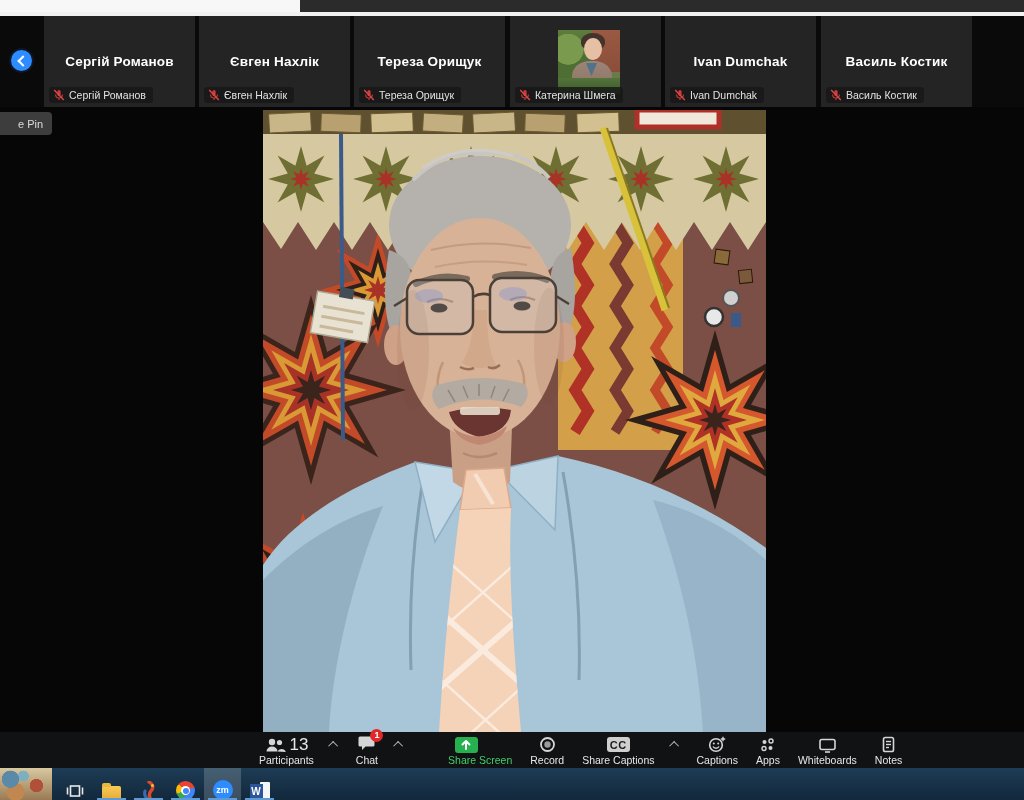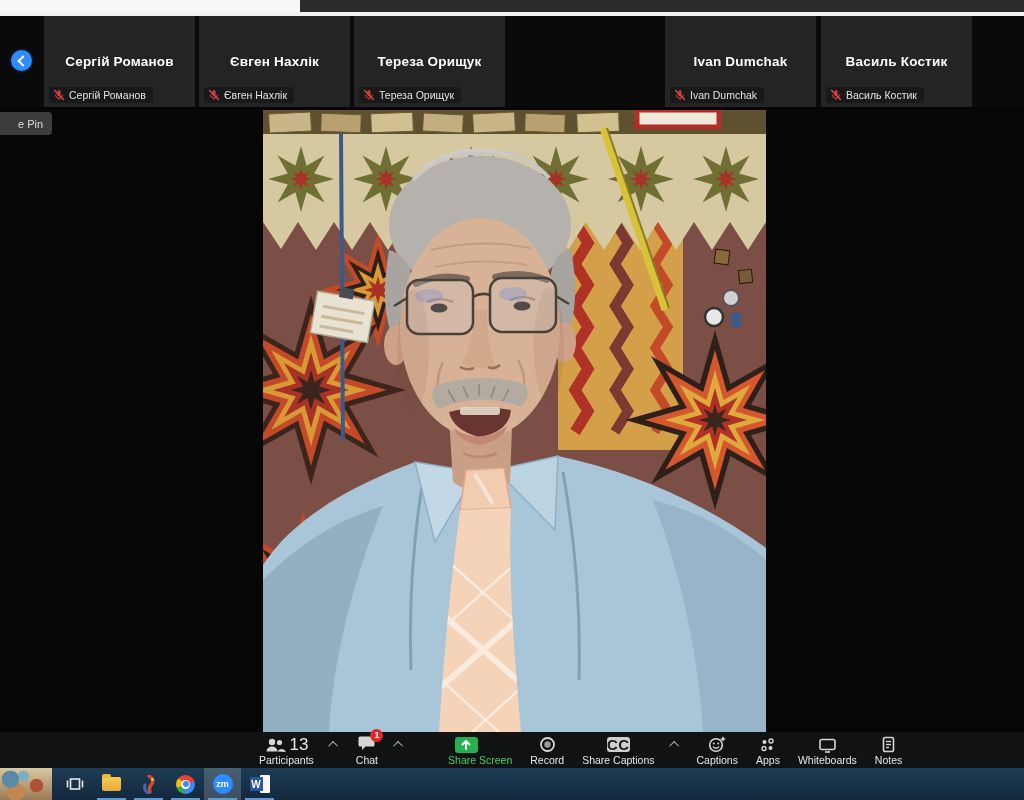--- a/index.html
+++ b/index.html
@@ -68,38 +68,38 @@
   .tb-label.green { color:#3fd06a;margin-left:28px; }
   .tb-count { color:#e6e6e6; font-size:17px; }
   .tb-chev { width:20px; display:flex; align-items:center; justify-content:center;
     margin:0 2px; cursor:pointer; height:24px; align-self:flex-start; }
   .tb-chev i { display:block; width:7px; height:7px; border-left:1.6px solid #b8b8b8;
     border-top:1.6px solid #b8b8b8; transform:rotate(45deg) translateY(2px); }
   .share-box { width:23px; height:16px; background:#26b050; border-radius:3px;
     display:flex; align-items:center; justify-content:center; }
   .cc-box { width:23px; height:15px; background:#cfcfcf; border-radius:3px;
     display:flex; align-items:center; justify-content:center; font-weight:bold;
-    font-size:15px; color:#1a1a1a; letter-spacing:.5px; }
+    font-size:11px; color:#1a1a1a; letter-spacing:.5px; }
   .chat-wrap { position:relative; }
   .badge-red { position:absolute; top:-6px; right:-8px; min-width:13px; height:13px;
     border-radius:7px; background:#e02828; color:#fff; font-size:9px; font-weight:bold;
     display:flex; align-items:center; justify-content:center; padding:0 3px; }
 
   
   #taskbar { left:0; top:768px; width:1024px; height:32px;
     background:linear-gradient(#1d3c55,#12283c); }
   #desktop-sliver { left:0; top:768px; width:52px; height:32px;
     background:
      radial-gradient(circle at 20% 35%, #5a8aa8 0 18%, transparent 19%),
      radial-gradient(circle at 45% 25%, #7ab0c0 0 14%, transparent 15%),
      radial-gradient(circle at 70% 55%, #b05038 0 16%, transparent 17%),
      radial-gradient(circle at 30% 75%, #c08850 0 20%, transparent 21%),
      linear-gradient(#d8c8a0,#9a7a54); }
   #task-icons { position:absolute; left:56px; top:768px; height:32px; display:flex; }
-  .slot { width:37px; height:32px; position:relative; display:flex; align-items:center;
+  .slot { width:37px; height:32px; position:relative; display:flex; align-items:flex-end;
     justify-content:center; cursor:pointer; }
   .slot.active { background:rgba(255,255,255,.18); }
   .slot .underline { position:absolute; left:4px; right:4px; bottom:0; height:2.5px;
     background:#5f9bd0; }
   .folder-ico { width:19px; height:14px; background:linear-gradient(#f6cc52,#e8a93a);
     border-radius:2px; position:relative; }
   .folder-ico::before { content:""; position:absolute; left:0; top:-3px; width:9px;
     height:4px; background:#e8b93e; border-radius:2px 2px 0 0; }
   .chrome-ico { width:19px; height:19px; border-radius:50%;
     background:conic-gradient(from -50deg,#ea4335 0 120deg,#4285f4 0 240deg,#34a853 0 300deg,#fbbc05 0 360deg);
@@ -159,20 +159,40 @@
         <svg class="mic-ico" viewBox="0 0 12 12">
           <rect x="4.4" y="1" width="3.2" height="6" rx="1.6" fill="#cc3b3b"></rect>
           <path d="M2.6,5.6 a3.4,3.4 0 0 0 6.8,0" stroke="#cc3b3b" stroke-width="1.1" fill="none"></path>
           <line x1="6" y1="9.2" x2="6" y2="11" stroke="#cc3b3b" stroke-width="1.1"></line>
           <line x1="1.2" y1="1" x2="10.8" y2="11" stroke="#e04848" stroke-width="1.4"></line>
         </svg>
         <span>Тереза Орищук</span>
       </div>
     </div>
 
+    <div class="tile" style="left:510px">
+      <div class="avatar">
+        <div class="av-green"></div>
+        <div class="av-brick"></div>
+        <div class="av-coat"></div>
+        <div class="av-shirt"></div>
+        <div class="av-bush"></div>
+        <div class="av-hair"></div>
+        <div class="av-face"></div>
+      </div>
+      <div class="mute-chip">
+        <svg class="mic-ico" viewBox="0 0 12 12">
+          <rect x="4.4" y="1" width="3.2" height="6" rx="1.6" fill="#cc3b3b"></rect>
+          <path d="M2.6,5.6 a3.4,3.4 0 0 0 6.8,0" stroke="#cc3b3b" stroke-width="1.1" fill="none"></path>
+          <line x1="6" y1="9.2" x2="6" y2="11" stroke="#cc3b3b" stroke-width="1.1"></line>
+          <line x1="1.2" y1="1" x2="10.8" y2="11" stroke="#e04848" stroke-width="1.4"></line>
+        </svg>
+        <span>Катерина Шмега</span>
+      </div>
+    </div>
 
     <div class="tile" style="left:665px">
       <div class="tile-name">Ivan Dumchak</div>
       <div class="mute-chip">
         <svg class="mic-ico" viewBox="0 0 12 12">
           <rect x="4.4" y="1" width="3.2" height="6" rx="1.6" fill="#cc3b3b"></rect>
           <path d="M2.6,5.6 a3.4,3.4 0 0 0 6.8,0" stroke="#cc3b3b" stroke-width="1.1" fill="none"></path>
           <line x1="6" y1="9.2" x2="6" y2="11" stroke="#cc3b3b" stroke-width="1.1"></line>
           <line x1="1.2" y1="1" x2="10.8" y2="11" stroke="#e04848" stroke-width="1.4"></line>
         </svg>

